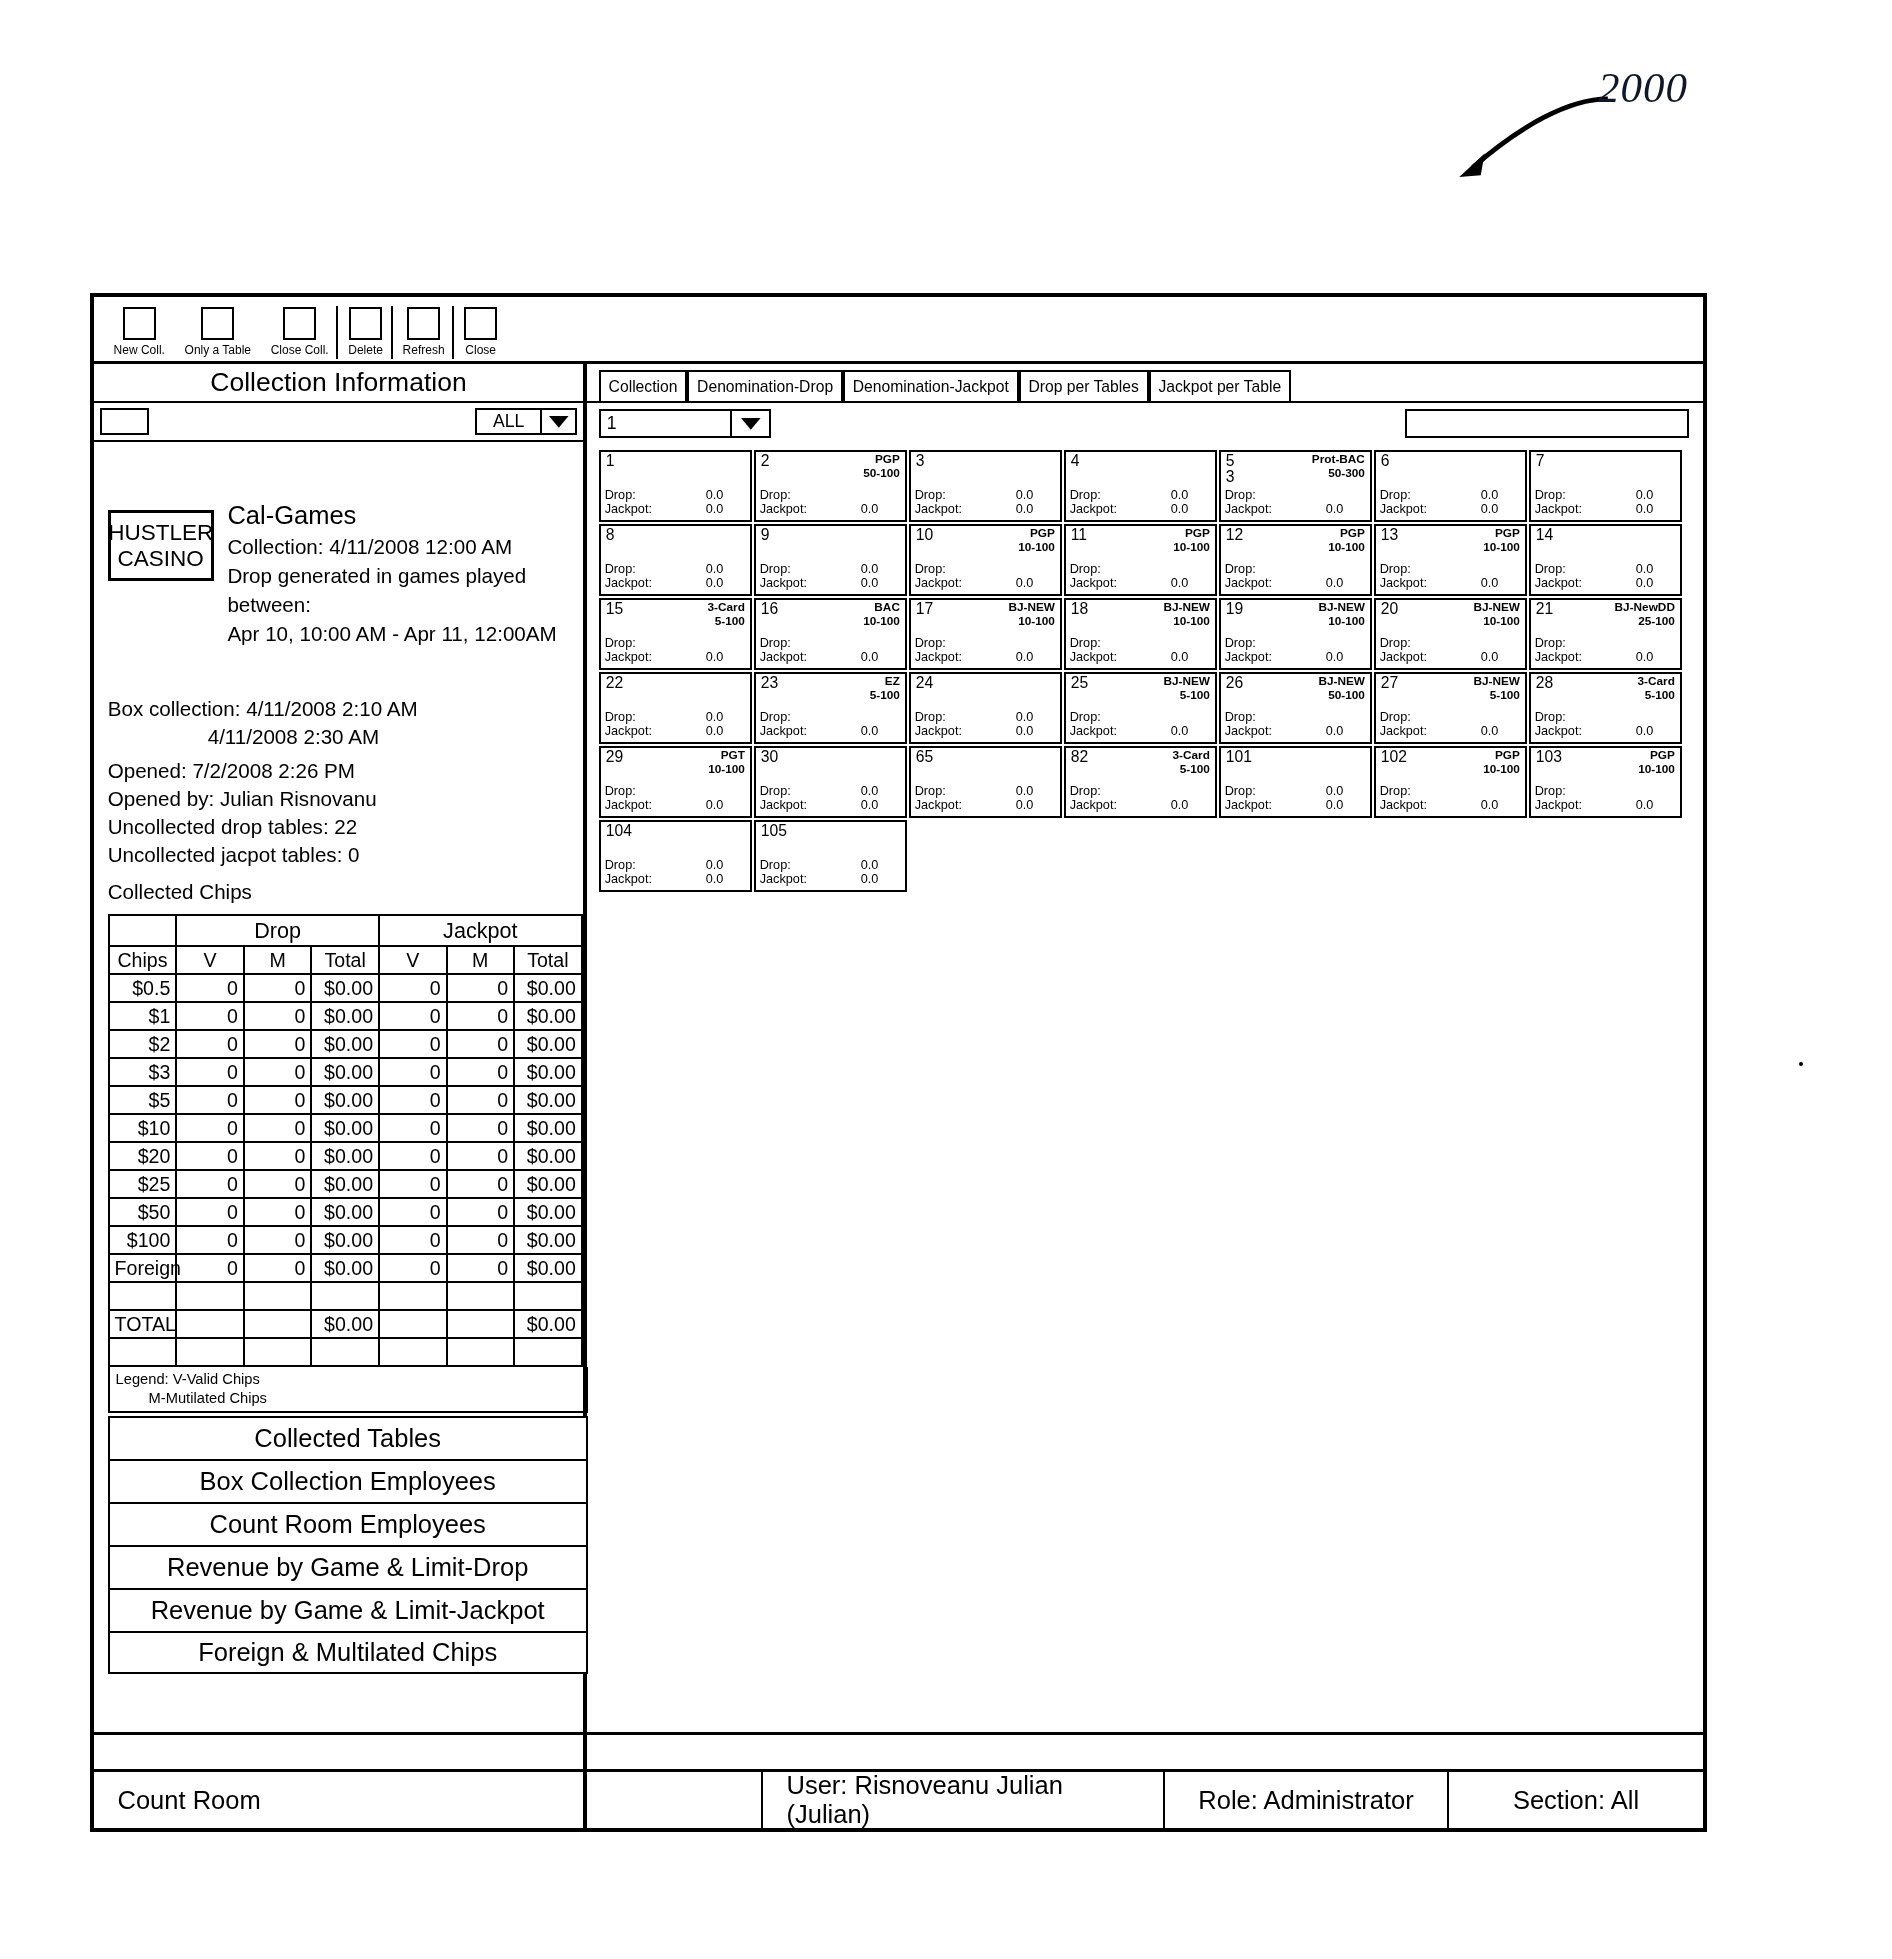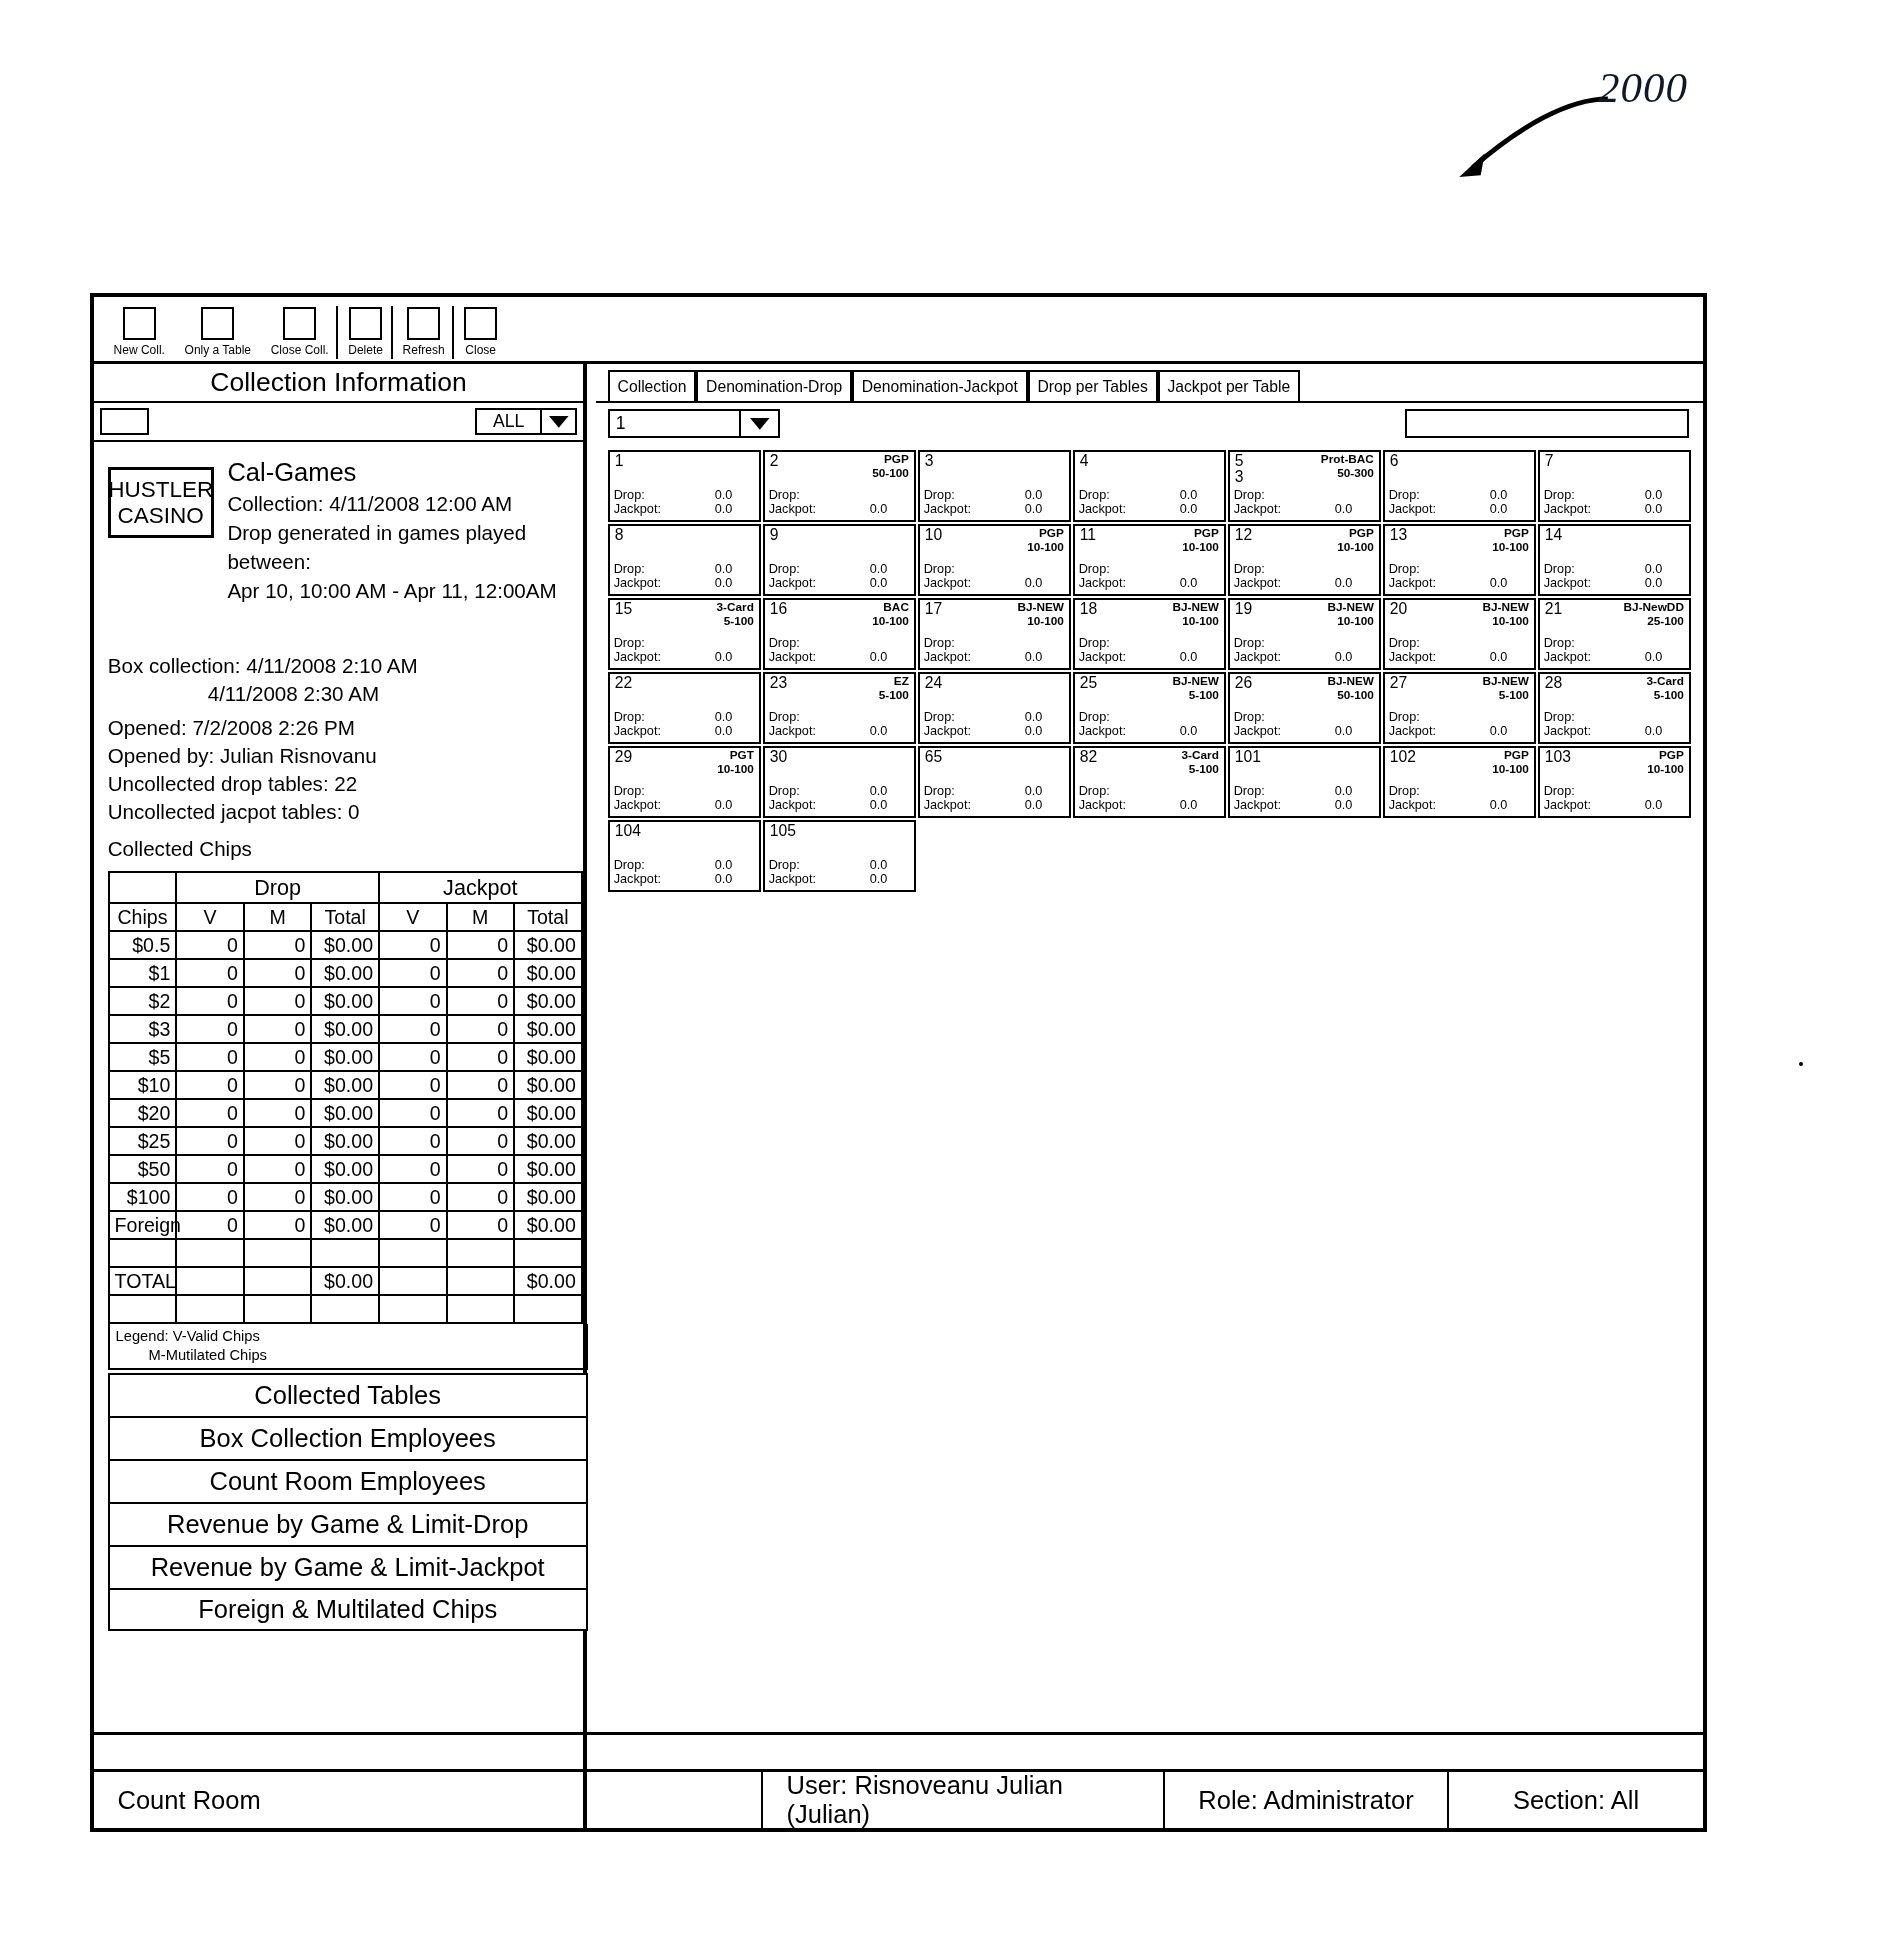--- a/index.html
+++ b/index.html
@@ -69,21 +69,21 @@
     padding-bottom: 2px;
   }
   .tool-sep {
     position: absolute;
     right: 0; top: 5.9px;
     width: 0; height: 53px;
     border-left: 2.9px solid #000;
   }
 
   
-  #body-split { display: flex; height: calc(100% - 67px); gap: 9px; }
+  #body-split { display: flex; height: calc(100% - 67px); }
   #left-pane {
     width: 493px;
     border-right: 4.9px solid #000;
     position: relative;
   }
   #right-pane { flex: 1; position: relative; }
 
   
   #left-title {
     height: 39px;
@@ -117,20 +117,21 @@
     width: 35px;
     border: 2px solid #000;
     border-left: none;
     display: flex; align-items: center; justify-content: center;
   }
 
   
   #info-block {
     padding: 13.7px 0 0 13.7px;
     position: relative;
+    margin-top: 43px;
   }
   #logo-row { display: flex; gap: 13.7px; }
   #casino-logo {
     width: 106px; height: 71px;
     border: 3.9px solid #000;
     display: flex; flex-direction: column;
     align-items: center; justify-content: center;
     font-size: 22.5px; line-height: 25.5px;
     flex: none;
     margin-top: 11.8px;

